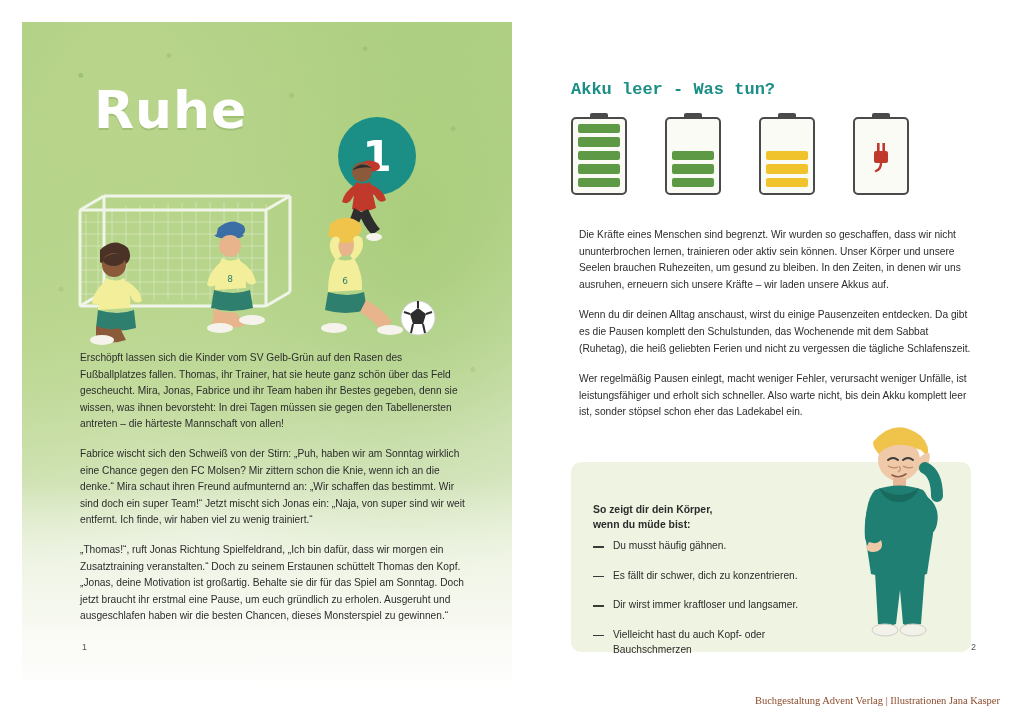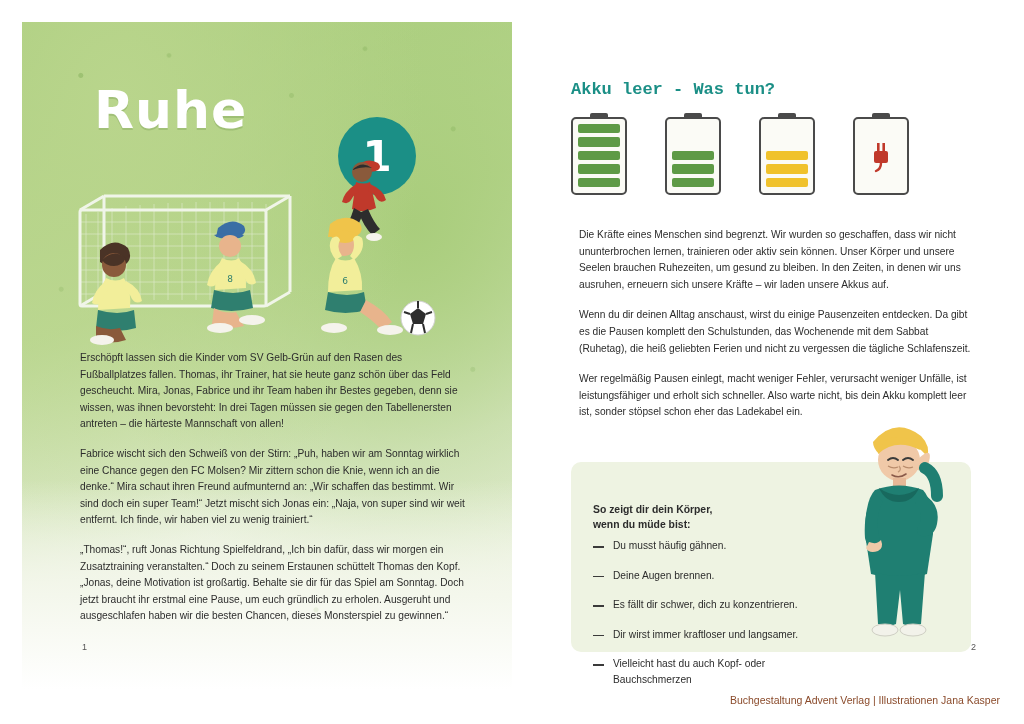--- a/index.html
+++ b/index.html
@@ -172,21 +172,21 @@
   .boy { position: absolute; right: 6px; bottom: 0; width: 130px; height: 250px; }
 
   .page-num-right {
     position: absolute; right: 24px; top: 620px;
     font-size: 9px; color: #555;
   }
 
   .footer {
     position: absolute; right: 24px; bottom: 18px;
     font-size: 10.5px; color: #8a4a2a;
-    font-family: Liberation Sans, sans-serif;
+    font-family: Liberation Serif, serif;
     margin-top: 38px;
   }
 </style>
 </head>
 <body>
 
 <div id="page">
 
   <div class="left-page">
 
@@ -344,21 +344,20 @@
       <p>Wer regelmäßig Pausen einlegt, macht weniger Fehler, verursacht weniger Unfälle, ist leistungsfähiger und erholt sich schneller. Also warte nicht, bis dein Akku komplett leer ist, sonder stöpsel schon eher das Ladekabel ein.</p>
     </div>
 
     <div class="callout">
       <div class="callout-title">
         <div>So zeigt dir dein Körper,</div>
         <div>wenn du müde bist:</div>
       </div>
       <ul class="callout-list">
         <li>Du musst häufig gähnen.</li>
-        <li>Deine Augen brennen.</li>
         <li>Es fällt dir schwer, dich zu konzentrieren.</li>
         <li>Dir wirst immer kraftloser und langsamer.</li>
         <li>Vielleicht hast du auch Kopf- oder Bauchschmerzen</li>
       </ul>
 
       <svg class="boy" viewBox="0 0 130 250">
 
         <path d="M38 40 q22 -26 48 -6 q10 10 6 22 q-4 -10 -16 -12 q-18 -2 -32 8 q-6 -6 -6 -12z" fill="#f0c44a"></path>
 
         <circle cx="64" cy="58" r="21" fill="#f0c9a8"></circle>

